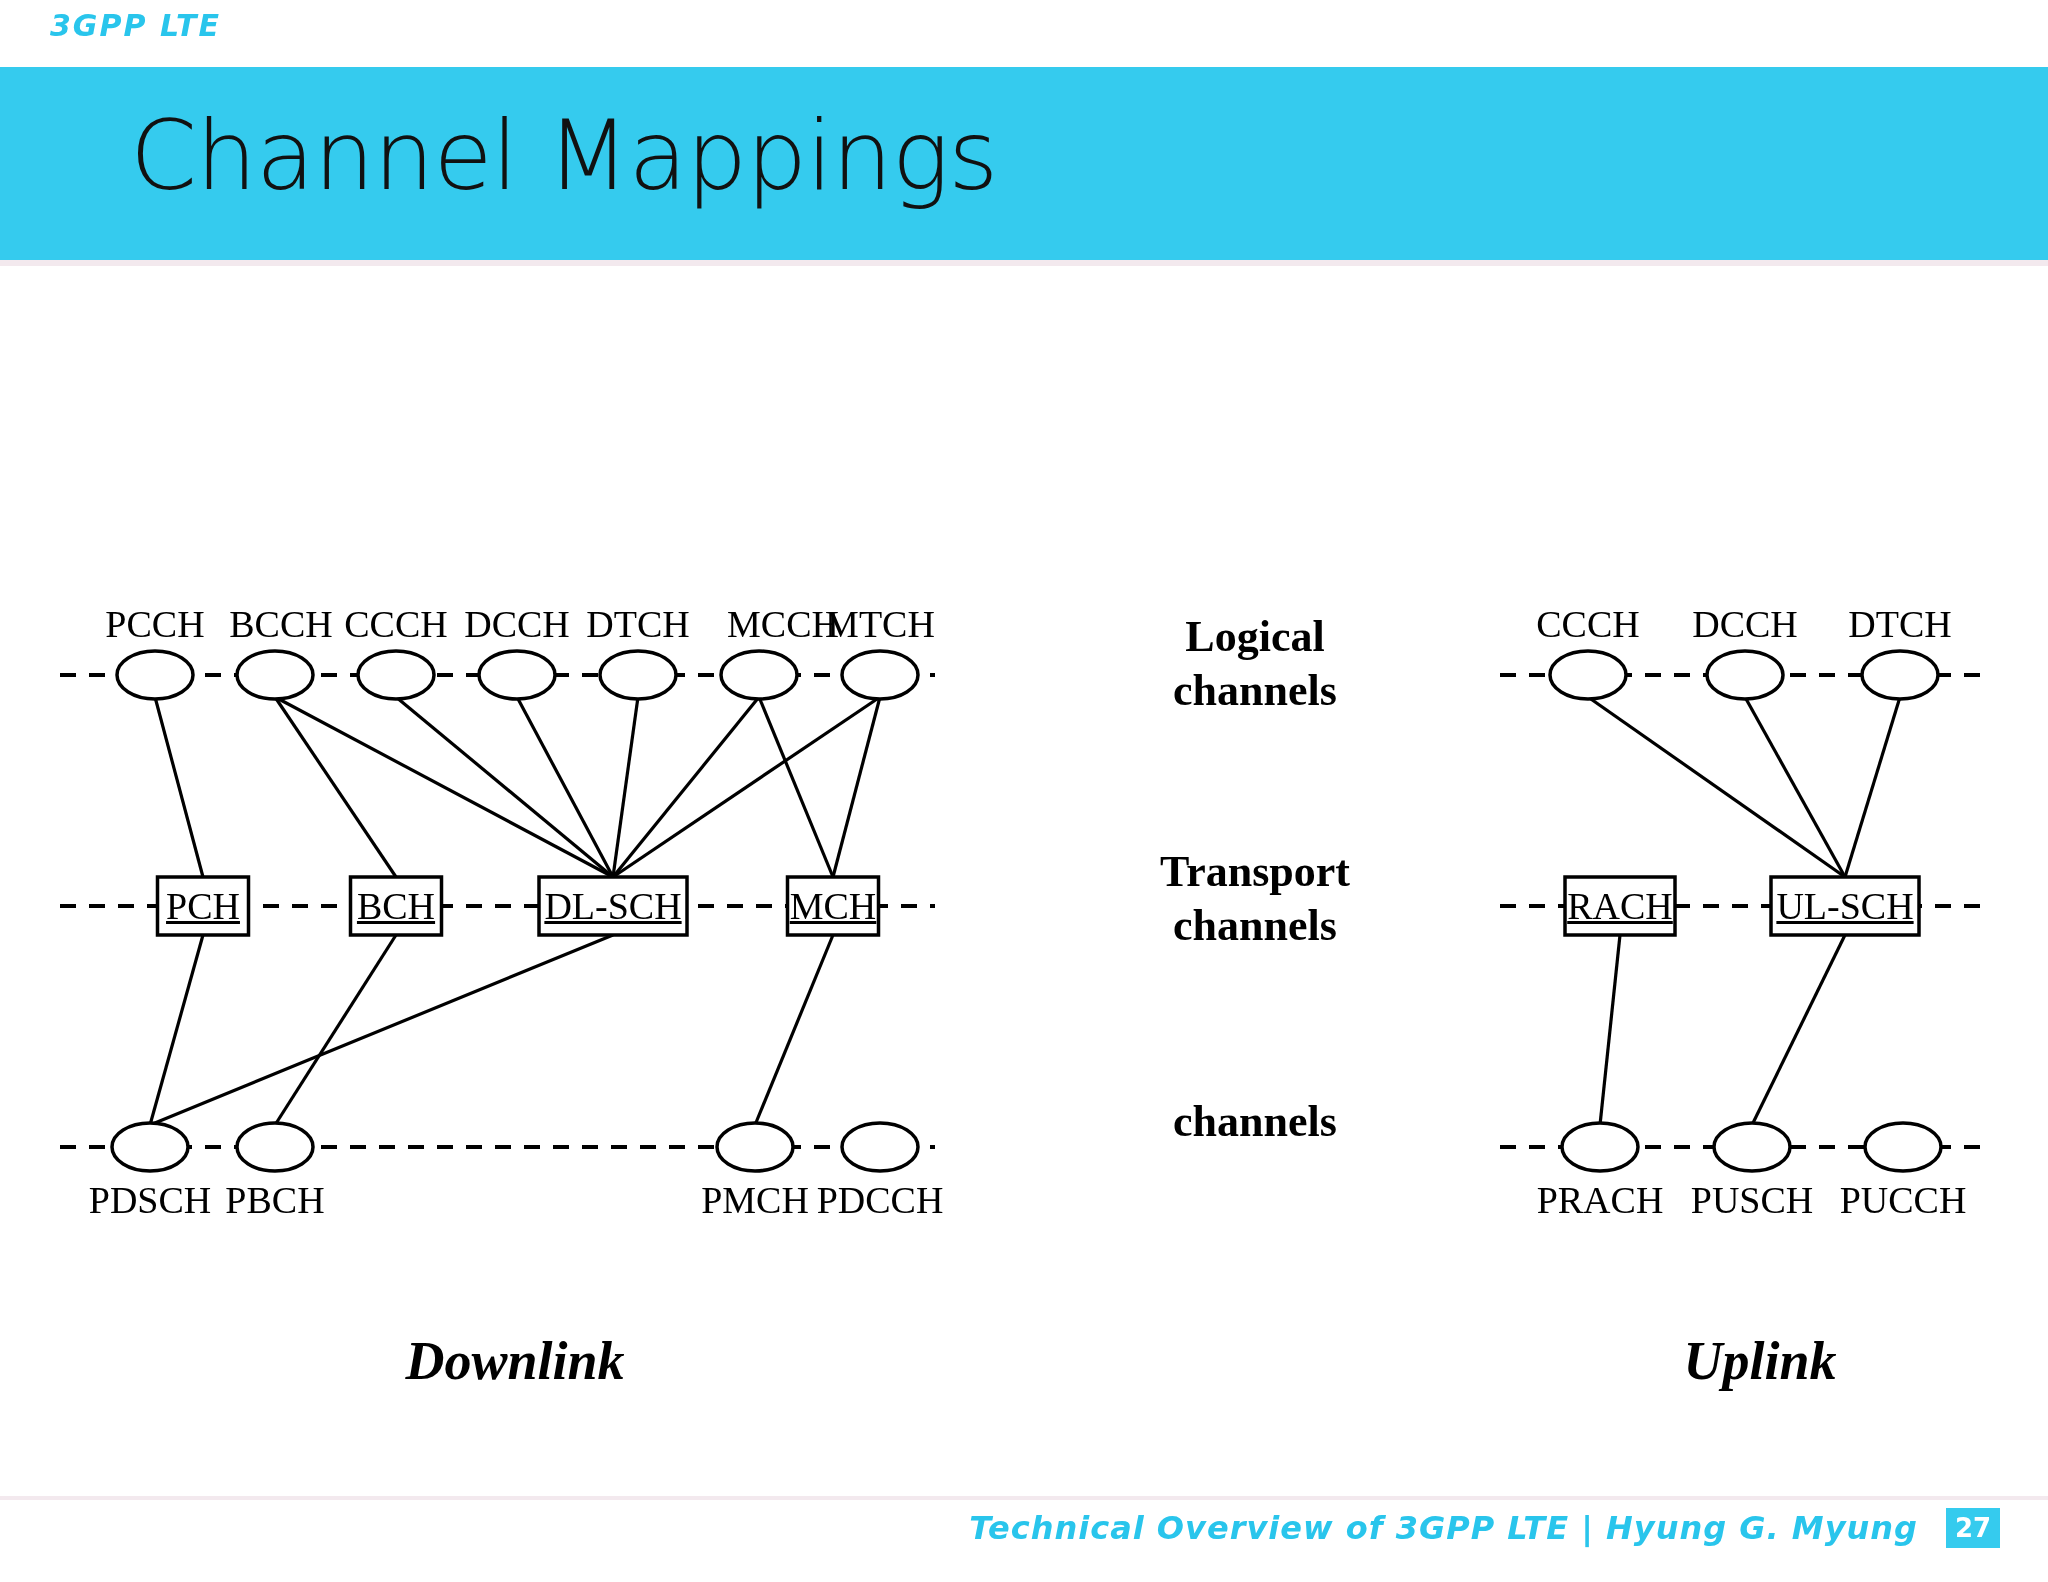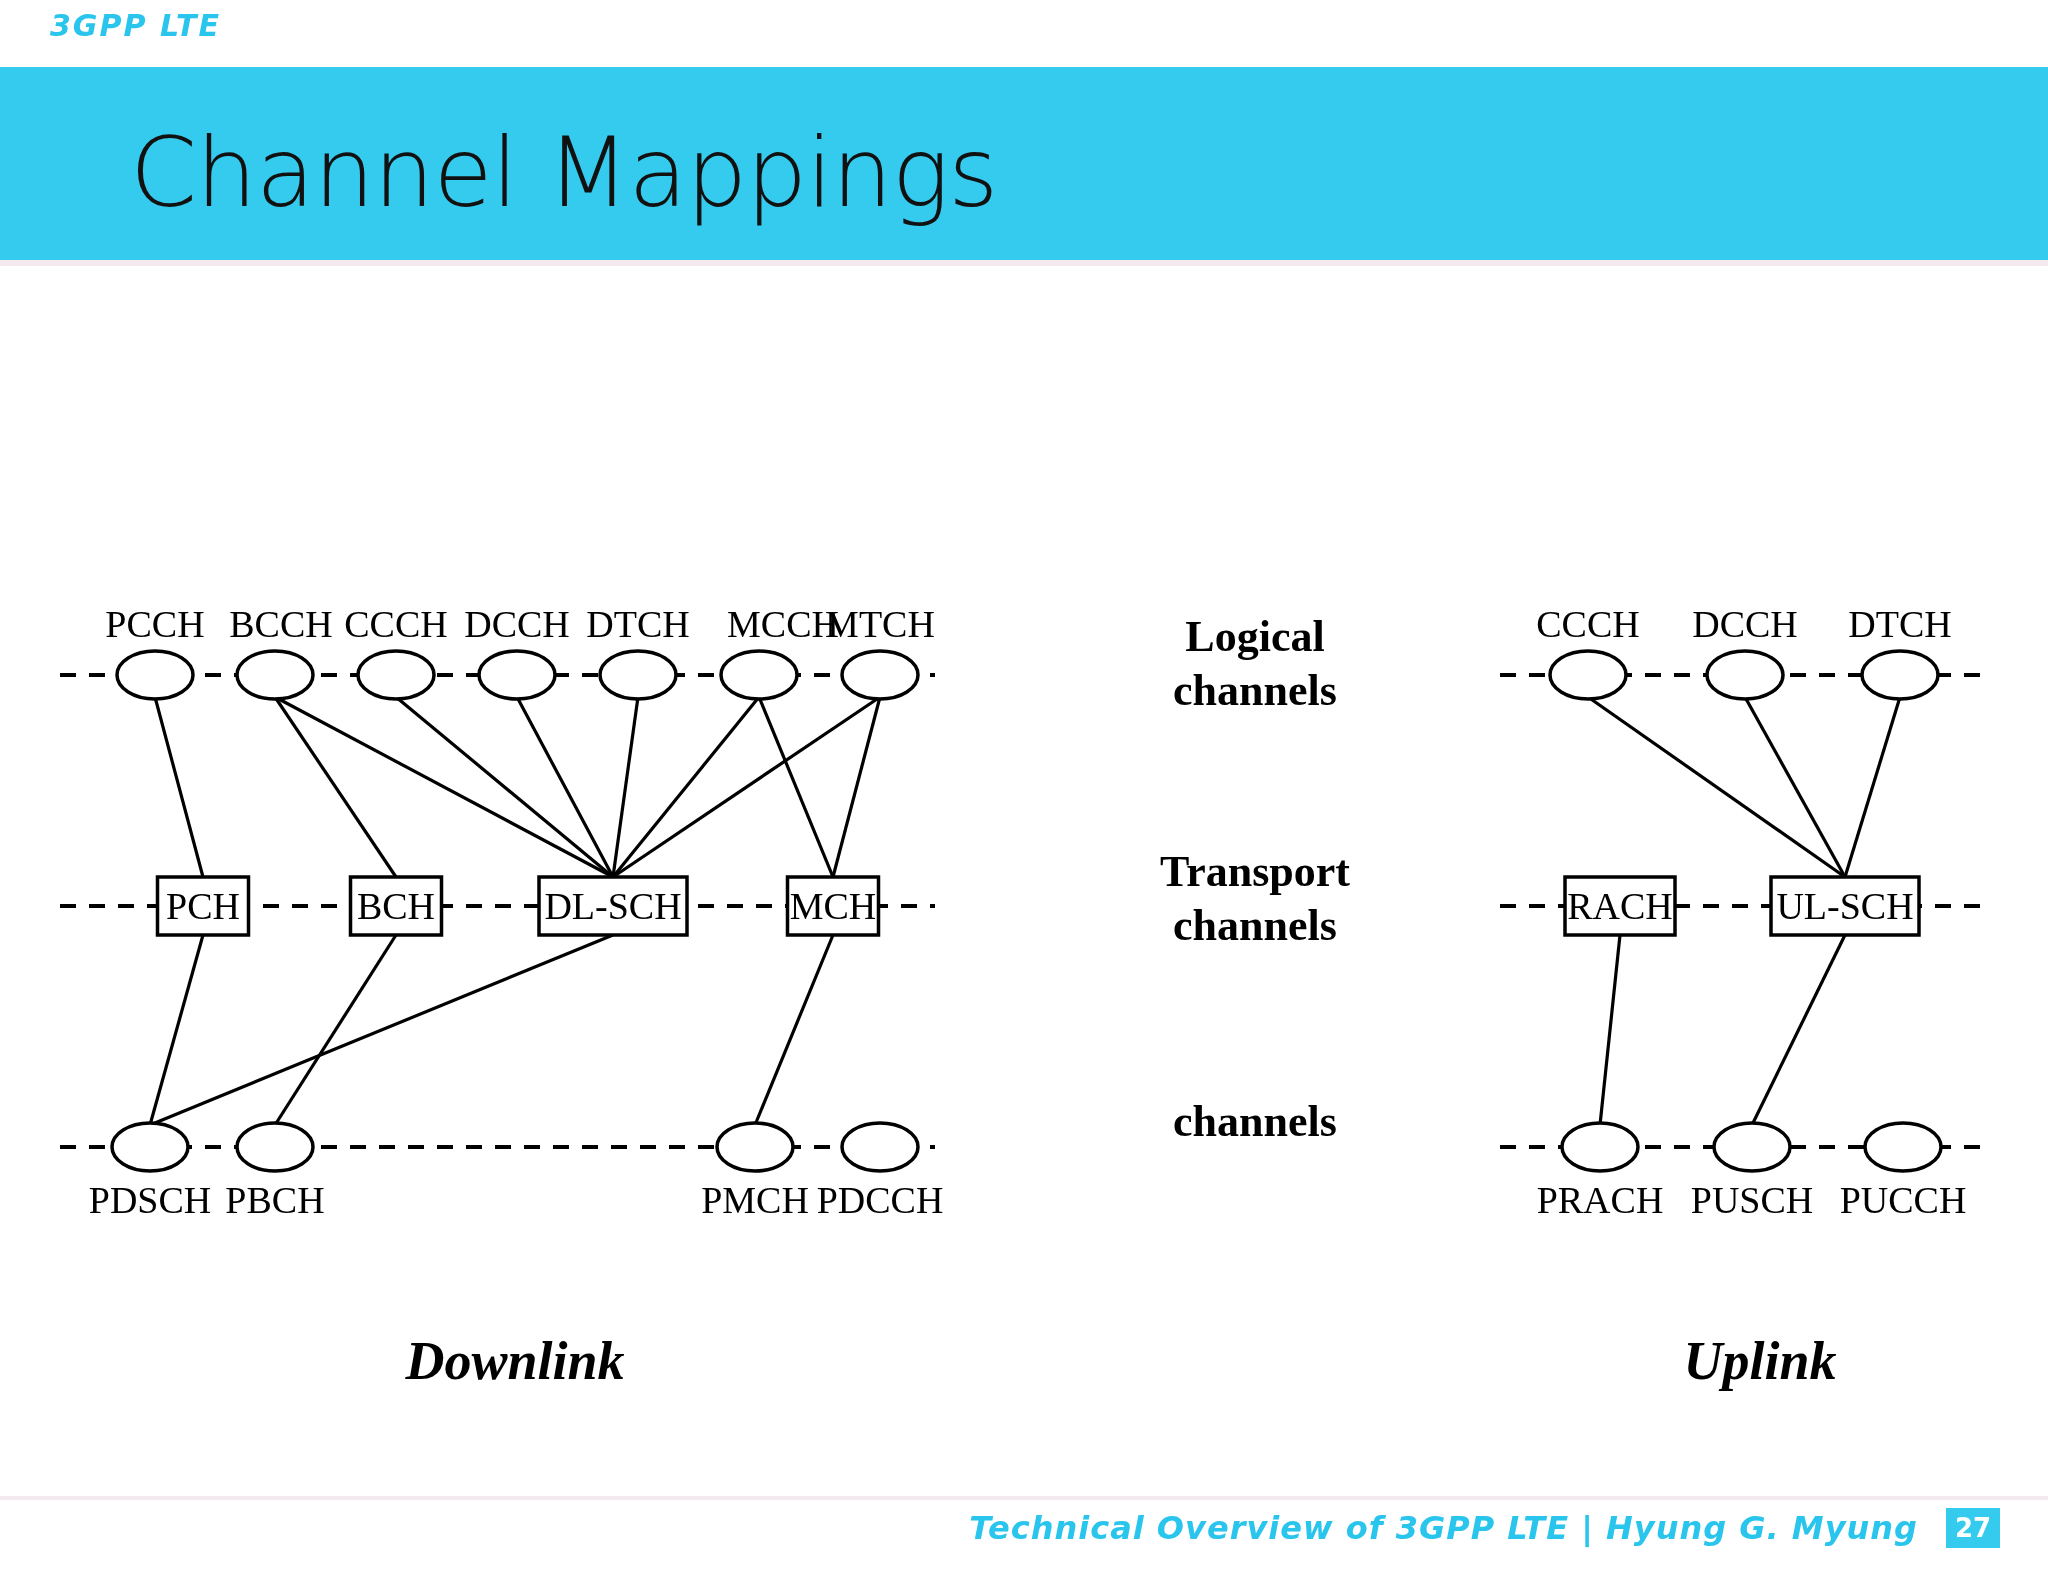--- a/index.html
+++ b/index.html
@@ -26,21 +26,20 @@
     background:#35cbee;
   }
   .title-text {
     position:absolute; left:130px; top:100px;
     font-family:"DejaVu Sans", sans-serif;
     font-weight:300;
     font-size:96px;
     line-height:112px;
     color:#111111;
     letter-spacing:-1px;
-    margin-top:17px;
   }
   .band-underline {
     position:absolute; left:0; top:260px;
     width:2048px; height:6px;
     background:#f3e9ee;
   }
   
   #diagram { position:absolute; left:0; top:0; width:2048px; height:1582px; }
   
   .tier-label {
@@ -69,20 +68,21 @@
   }
   .box-label {
     position:absolute;
     font-family:"Liberation Serif", serif;
     font-size:38px;
     line-height:42px;
     color:#000;
     text-align:center;
     white-space:nowrap;
     transform:translate(-50%,-50%);
+    text-decoration:underline;
   }
   .section-cap {
     position:absolute;
     font-family:"Liberation Serif", serif;
     font-weight:bold;
     font-style:italic;
     font-size:54px;
     color:#000;
     white-space:nowrap;
     transform:translateX(-50%);

